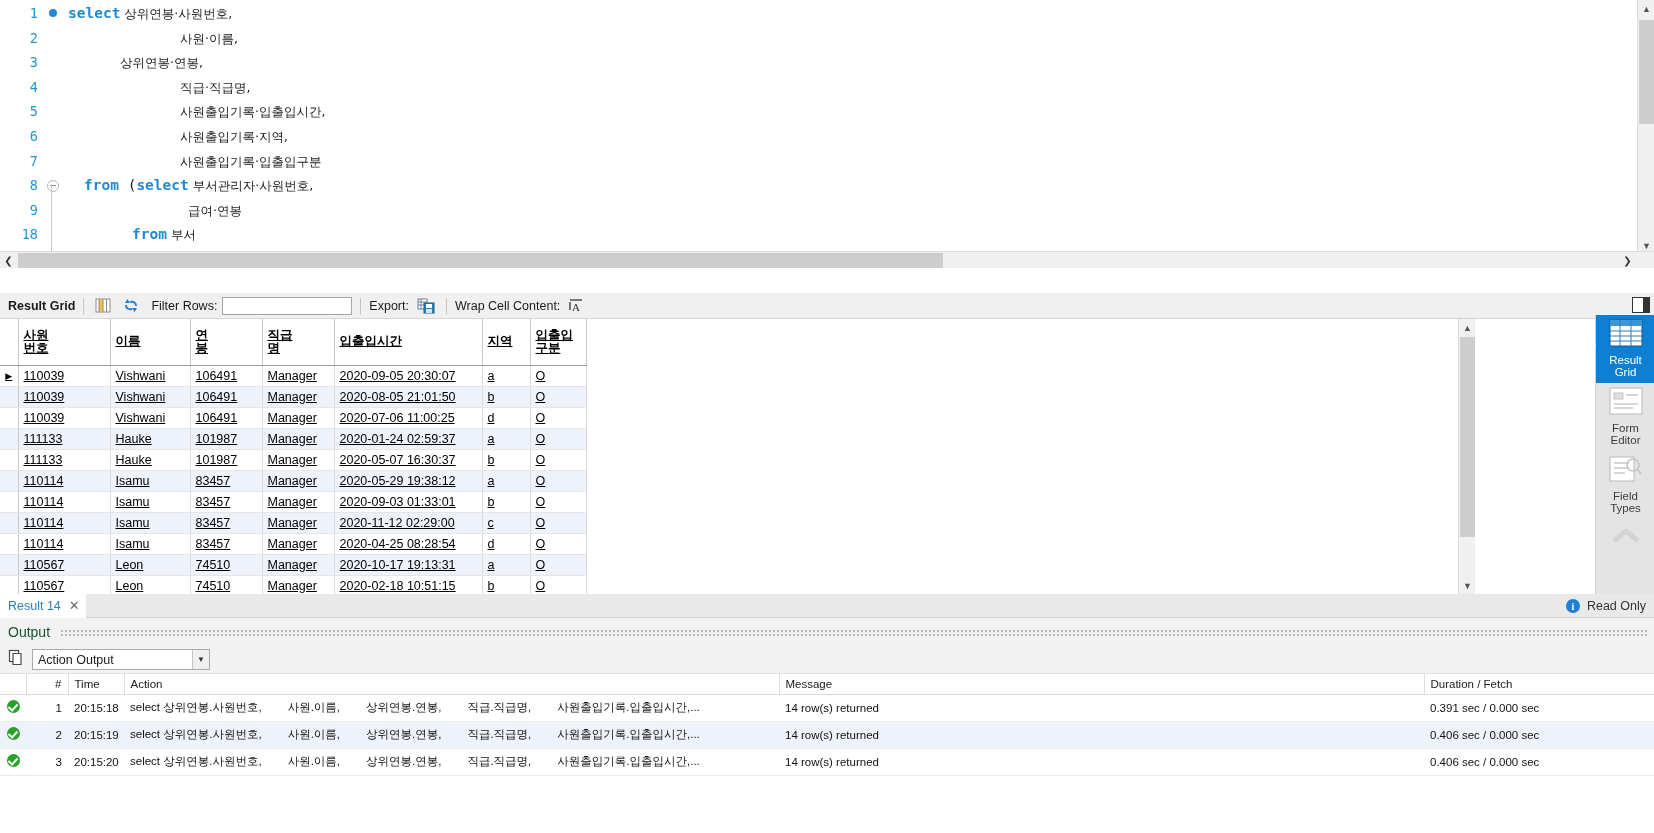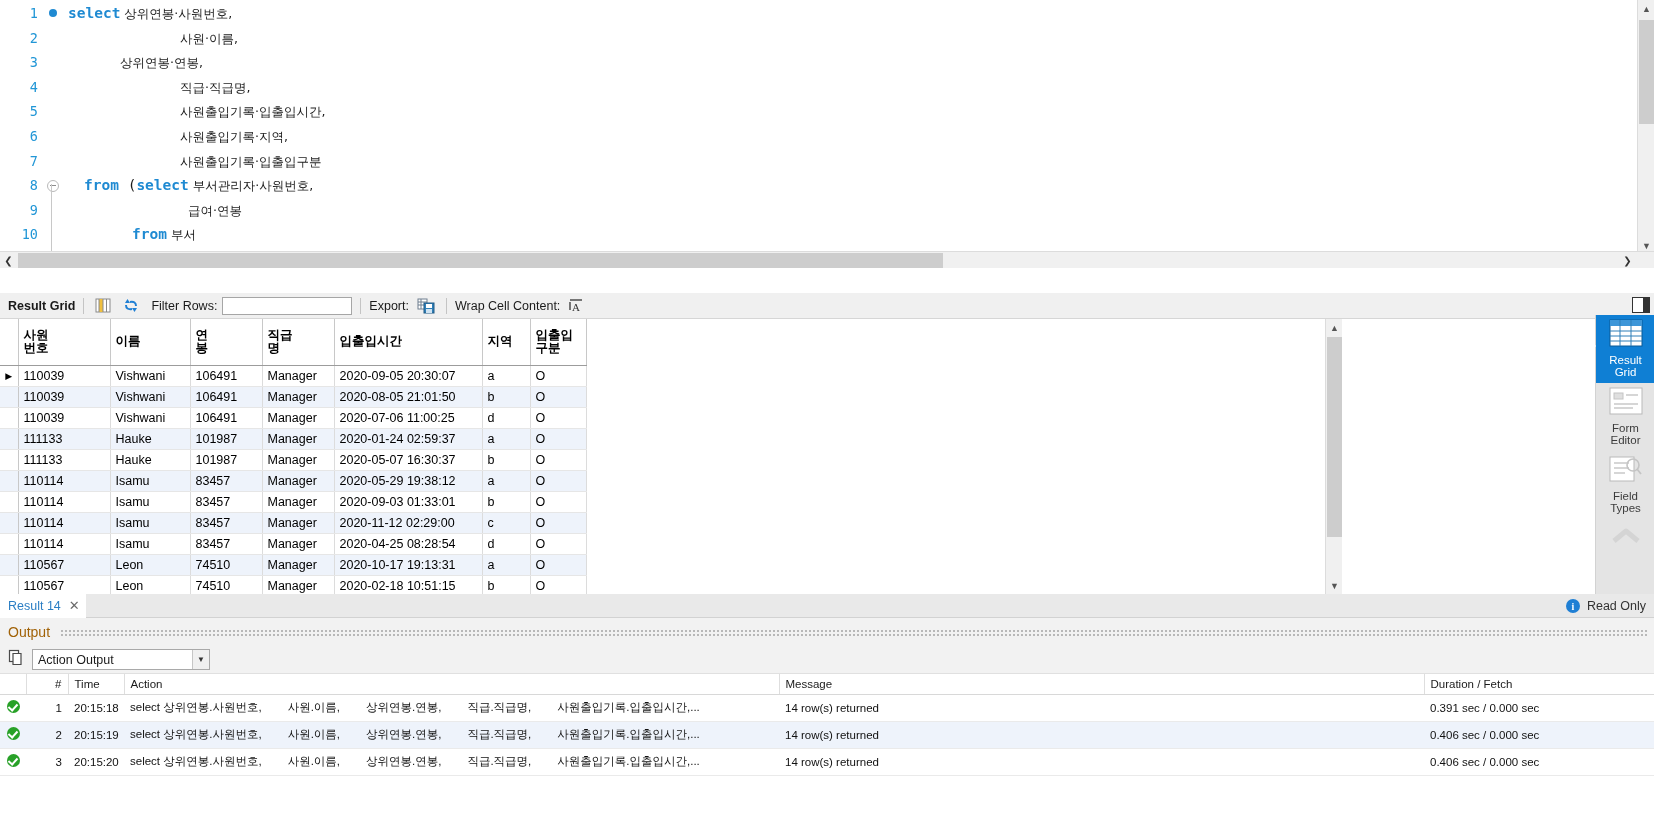--- a/index.html
+++ b/index.html
@@ -128,24 +128,25 @@
     width: 130px; height: 18px;
     border: 1px solid #a6a6a6; background: #fff;
     font-size: 12px; padding: 0 3px;
     font-family: "Liberation Sans", sans-serif;
   }
   .icon-btn { display: inline-flex; align-items: center; cursor: pointer; margin: 0 3px; }
 
   
   #result-grid {
     position: absolute; left: 0; top: 319px;
-    width: 1342px; height: 275px;
+    width: 1475px; height: 275px;
     background: #fff;
     overflow: hidden;
     font-size: 12.5px;
+    text-decoration: underline;
   }
   table.grid { border-collapse: collapse; table-layout: fixed; }
   table.grid th {
     background: #fff;
     border-right: 1px solid #c8c8c8;
     border-bottom: 1px solid #9c9c9c;
     font-weight: bold;
     font-size: 12.5px;
     text-align: left;
     padding: 2px 5px;
@@ -255,21 +256,21 @@
     display: flex; align-items: center; justify-content: center;
     font-family: "Liberation Serif", serif;
   }
 
   
   #output-header {
     position: absolute; left: 0; top: 618px;
     width: 1654px; height: 28px;
     background: #f2f2f2;
     display: flex; align-items: center;
-    font-size: 14px; color: #a16207;
+    font-size: 14px; color: #14532d;
   }
   .out-title { margin-left: 8px; margin-right: 10px; }
   .dots-line {
     flex: 1; height: 7px; margin-right: 6px;
     background-image: radial-gradient(#b8b8b8 1px, transparent 1.2px);
     background-size: 4px 4px;
   }
   #output-toolbar {
     position: absolute; left: 0; top: 646px;
     width: 1654px; height: 28px;
@@ -335,21 +336,21 @@
   <div id="code-lines">
       <div class="code-line"><span class="ln">1</span><span class="gutter-mark"><span class="bp-dot"></span></span><span class="code-body" style="margin-left: 0px;"><span class="kw">select</span><span class="ident"> 상위연봉·사원번호,</span></span></div>
       <div class="code-line"><span class="ln">2</span><span class="gutter-mark">&nbsp;</span><span class="code-body" style="margin-left: 112px;"><span class="ident">사원·이름,</span></span></div>
       <div class="code-line"><span class="ln">3</span><span class="gutter-mark">&nbsp;</span><span class="code-body" style="margin-left: 52px;"><span class="ident">상위연봉·연봉,</span></span></div>
       <div class="code-line"><span class="ln">4</span><span class="gutter-mark">&nbsp;</span><span class="code-body" style="margin-left: 112px;"><span class="ident">직급·직급명,</span></span></div>
       <div class="code-line"><span class="ln">5</span><span class="gutter-mark">&nbsp;</span><span class="code-body" style="margin-left: 112px;"><span class="ident">사원출입기록·입출입시간,</span></span></div>
       <div class="code-line"><span class="ln">6</span><span class="gutter-mark">&nbsp;</span><span class="code-body" style="margin-left: 112px;"><span class="ident">사원출입기록·지역,</span></span></div>
       <div class="code-line"><span class="ln">7</span><span class="gutter-mark">&nbsp;</span><span class="code-body" style="margin-left: 112px;"><span class="ident">사원출입기록·입출입구분</span></span></div>
       <div class="code-line"><span class="ln">8</span><span class="gutter-mark"><span class="fold-box"></span></span><span class="code-body" style="margin-left: 16px;"><span class="kw">from</span><span class="punc"> (</span><span class="kw">select</span><span class="ident"> 부서관리자·사원번호,</span></span></div>
       <div class="code-line"><span class="ln">9</span><span class="gutter-mark">&nbsp;</span><span class="code-body" style="margin-left: 120px;"><span class="ident">급여·연봉</span></span></div>
-      <div class="code-line"><span class="ln">10</span><span class="gutter-mark">&nbsp;</span><span class="code-body" style="margin-left: 64px;"><span class="kw">from</span><span class="ident"> 부서</span></span></div>
+      <div class="code-line"><span class="ln">18</span><span class="gutter-mark">&nbsp;</span><span class="code-body" style="margin-left: 64px;"><span class="kw">from</span><span class="ident"> 부서</span></span></div>
       <div class="code-line"><span class="ln">11</span><span class="gutter-mark">&nbsp;</span><span class="code-body" style="margin-left: 128px;"><span class="kw">inner join</span><span class="punc"> (</span><span class="kw">select</span><span class="ident"> 사원번호, 부서번호, 시작일자, 종료일자</span><span class="kw"> from</span><span class="ident"> 부서관리자)</span><span class="kw"> as</span><span class="ident"> 부서관리자</span></span></div>
     </div>
   <div class="fold-line" style="top:184px;height:84px;"></div>
 
   <div class="vscroll-editor">
     <div class="sb-arrow">▲</div>
     <div class="sb-thumb-v"></div>
     <div class="sb-arrow" style="position:absolute;bottom:0;">▼</div>
   </div>
 

